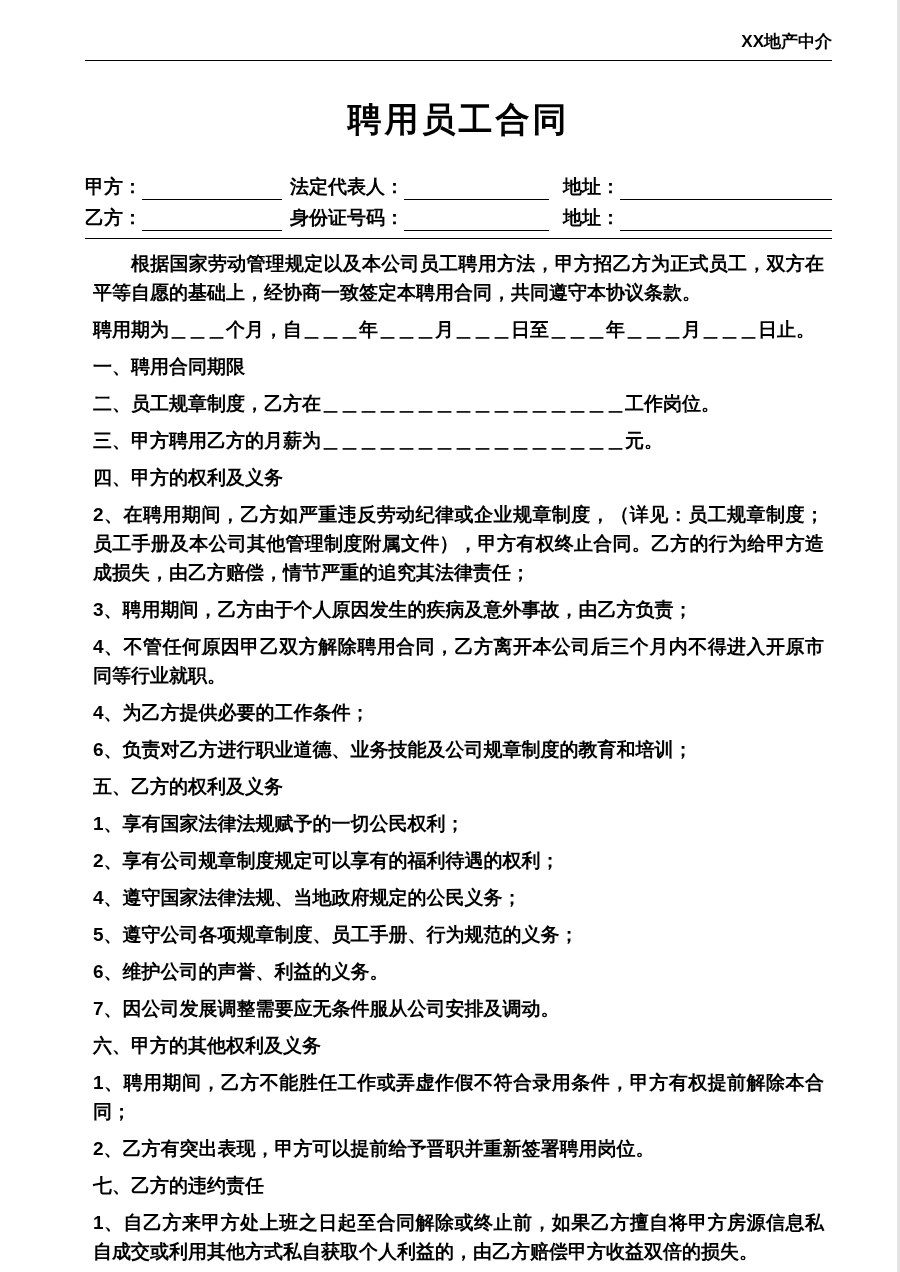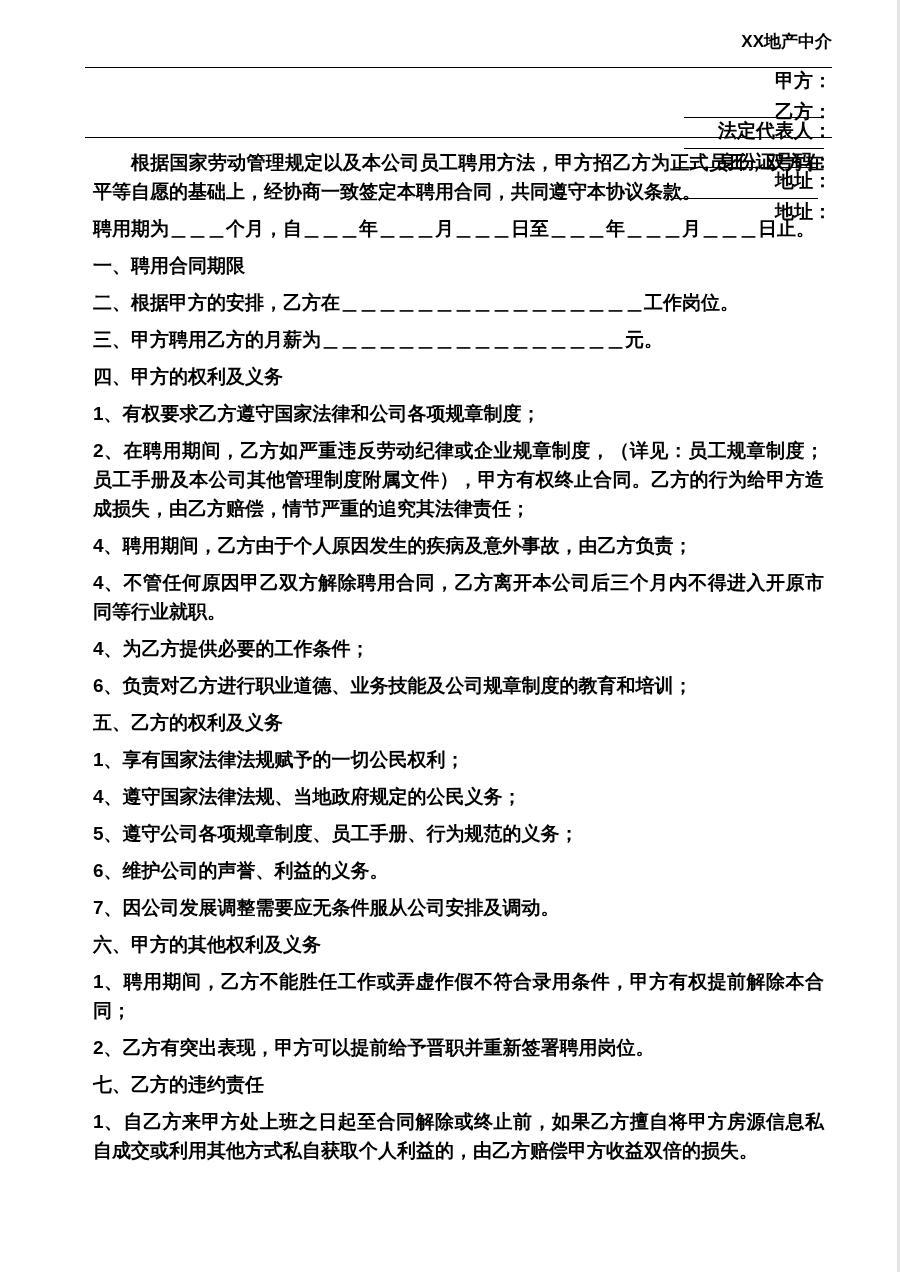--- a/index.html
+++ b/index.html
@@ -19,38 +19,37 @@
     background: #e3e3e3;
   }
   .page {
     box-sizing: border-box;
     padding: 30px 68px 0 85px;
   }
   .header {
     text-align: right;
     font-size: 17px;
     font-weight: 700;
-    padding-bottom: 14px;
+    padding-bottom: 7px;
     border-bottom: 1px solid #000;
   }
   .title {
     text-align: center;
     font-size: 34px;
     font-weight: 700;
     letter-spacing: 3px;
     margin: 36px 0 26px 0;
   }
   .form-row {
     display: flex;
     align-items: flex-end;
     font-size: 19px;
     font-weight: 600;
     height: 31px;
     white-space: nowrap;
-    flex-direction: column;
   }
   .form-row .label { flex: 0 0 auto; }
   .blank {
     border-bottom: 1px solid #000;
     height: 23px;
     flex: 0 0 auto;
   }
   .blank.b1 { width: 140px; margin-right: 8px; }
   .blank.b2 { width: 145px; margin-right: 14px; }
   .blank.b3 { flex: 1 1 auto; }
@@ -70,20 +69,21 @@
 </style>
 </head>
 <body>
 
 <div class="page">
 
   <div class="header">
     <span>XX地产中介</span>
   </div>
 
+  <div class="title">聘用员工合同</div>
 
   <div class="form-row">
     <span class="label">甲方：</span>
     <span class="blank b1"></span>
     <span class="label">法定代表人：</span>
     <span class="blank b2"></span>
     <span class="label">地址：</span>
     <span class="blank b3"></span>
   </div>
 
@@ -95,31 +95,31 @@
     <span class="label">地址：</span>
     <span class="blank b3"></span>
   </div>
 
   <div class="form-divider"></div>
 
   <div class="content">
       <div class="para indent">根据国家劳动管理规定以及本公司员工聘用方法，甲方招乙方为正式员工，双方在平等自愿的基础上，经协商一致签定本聘用合同，共同遵守本协议条款。</div>
       <div class="para normal">聘用期为＿＿＿个月，自＿＿＿年＿＿＿月＿＿＿日至＿＿＿年＿＿＿月＿＿＿日止。</div>
       <div class="para normal">一、聘用合同期限</div>
-      <div class="para normal">二、根据甲方的安排，乙方在＿＿＿＿＿＿＿＿＿＿＿＿＿＿＿＿工作岗位。</div>
+      <div class="para normal">二、员工规章制度，乙方在＿＿＿＿＿＿＿＿＿＿＿＿＿＿＿＿工作岗位。</div>
       <div class="para normal">三、甲方聘用乙方的月薪为＿＿＿＿＿＿＿＿＿＿＿＿＿＿＿＿元。</div>
       <div class="para normal">四、甲方的权利及义务</div>
-      <div class="para normal">1、有权要求乙方遵守国家法律和公司各项规章制度；</div>
       <div class="para normal">2、在聘用期间，乙方如严重违反劳动纪律或企业规章制度，（详见：员工规章制度；员工手册及本公司其他管理制度附属文件），甲方有权终止合同。乙方的行为给甲方造成损失，由乙方赔偿，情节严重的追究其法律责任；</div>
-      <div class="para normal">4、聘用期间，乙方由于个人原因发生的疾病及意外事故，由乙方负责；</div>
+      <div class="para normal">3、聘用期间，乙方由于个人原因发生的疾病及意外事故，由乙方负责；</div>
       <div class="para normal">4、不管任何原因甲乙双方解除聘用合同，乙方离开本公司后三个月内不得进入开原市同等行业就职。</div>
       <div class="para normal">4、为乙方提供必要的工作条件；</div>
       <div class="para normal">6、负责对乙方进行职业道德、业务技能及公司规章制度的教育和培训；</div>
       <div class="para normal">五、乙方的权利及义务</div>
       <div class="para normal">1、享有国家法律法规赋予的一切公民权利；</div>
+      <div class="para normal">2、享有公司规章制度规定可以享有的福利待遇的权利；</div>
       <div class="para normal">4、遵守国家法律法规、当地政府规定的公民义务；</div>
       <div class="para normal">5、遵守公司各项规章制度、员工手册、行为规范的义务；</div>
       <div class="para normal">6、维护公司的声誉、利益的义务。</div>
       <div class="para normal">7、因公司发展调整需要应无条件服从公司安排及调动。</div>
       <div class="para normal">六、甲方的其他权利及义务</div>
       <div class="para normal">1、聘用期间，乙方不能胜任工作或弄虚作假不符合录用条件，甲方有权提前解除本合同；</div>
       <div class="para normal">2、乙方有突出表现，甲方可以提前给予晋职并重新签署聘用岗位。</div>
       <div class="para normal">七、乙方的违约责任</div>
       <div class="para normal">1、自乙方来甲方处上班之日起至合同解除或终止前，如果乙方擅自将甲方房源信息私自成交或利用其他方式私自获取个人利益的，由乙方赔偿甲方收益双倍的损失。</div>
     </div>

